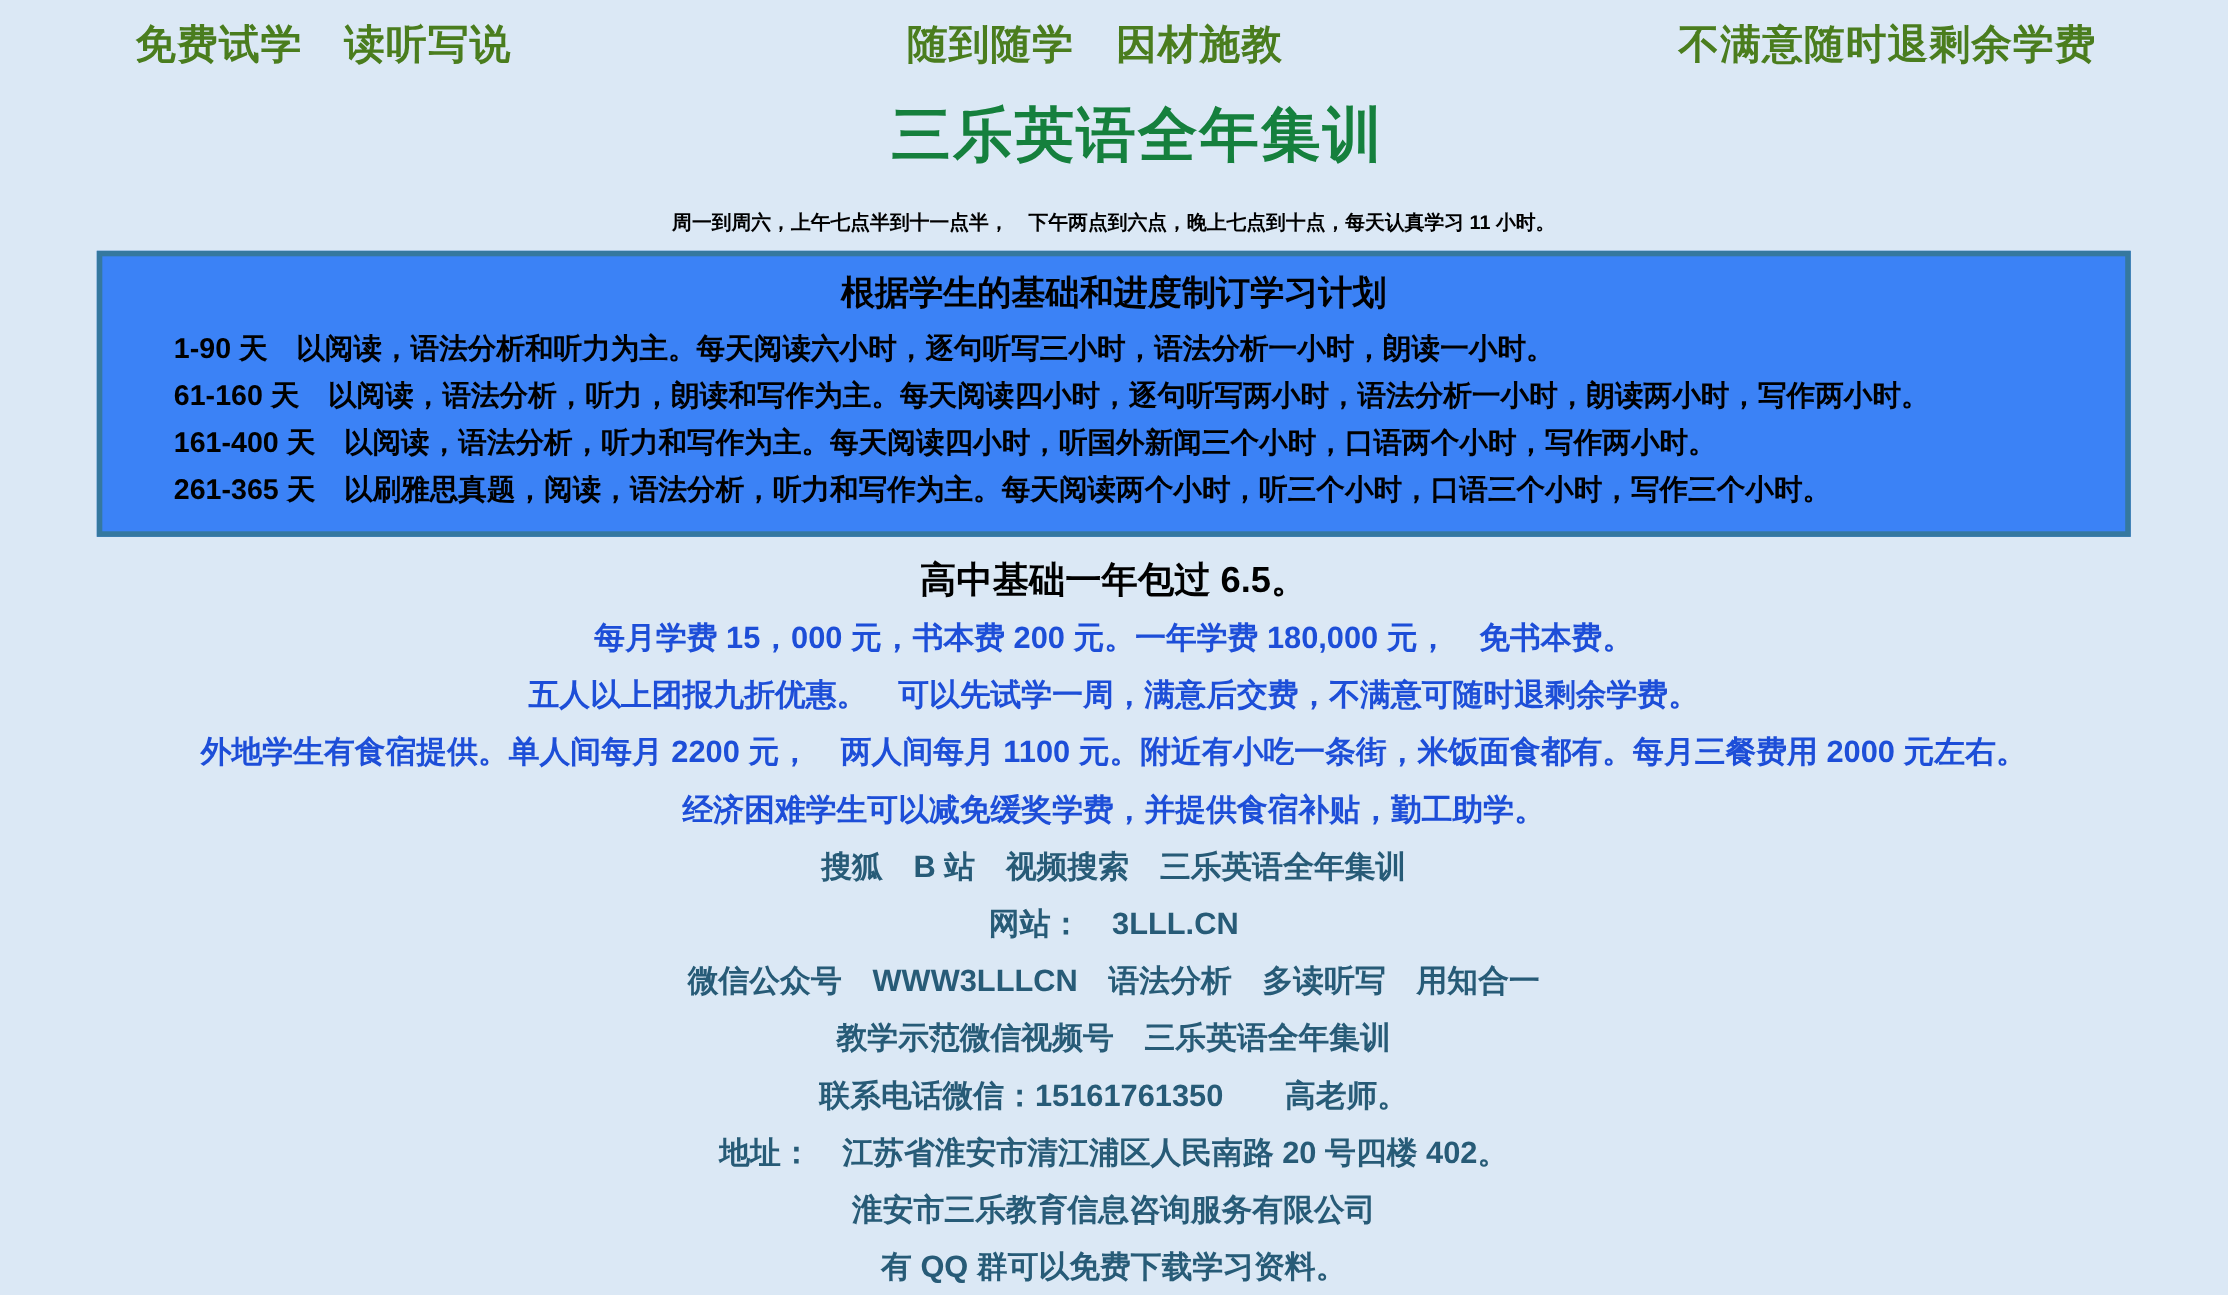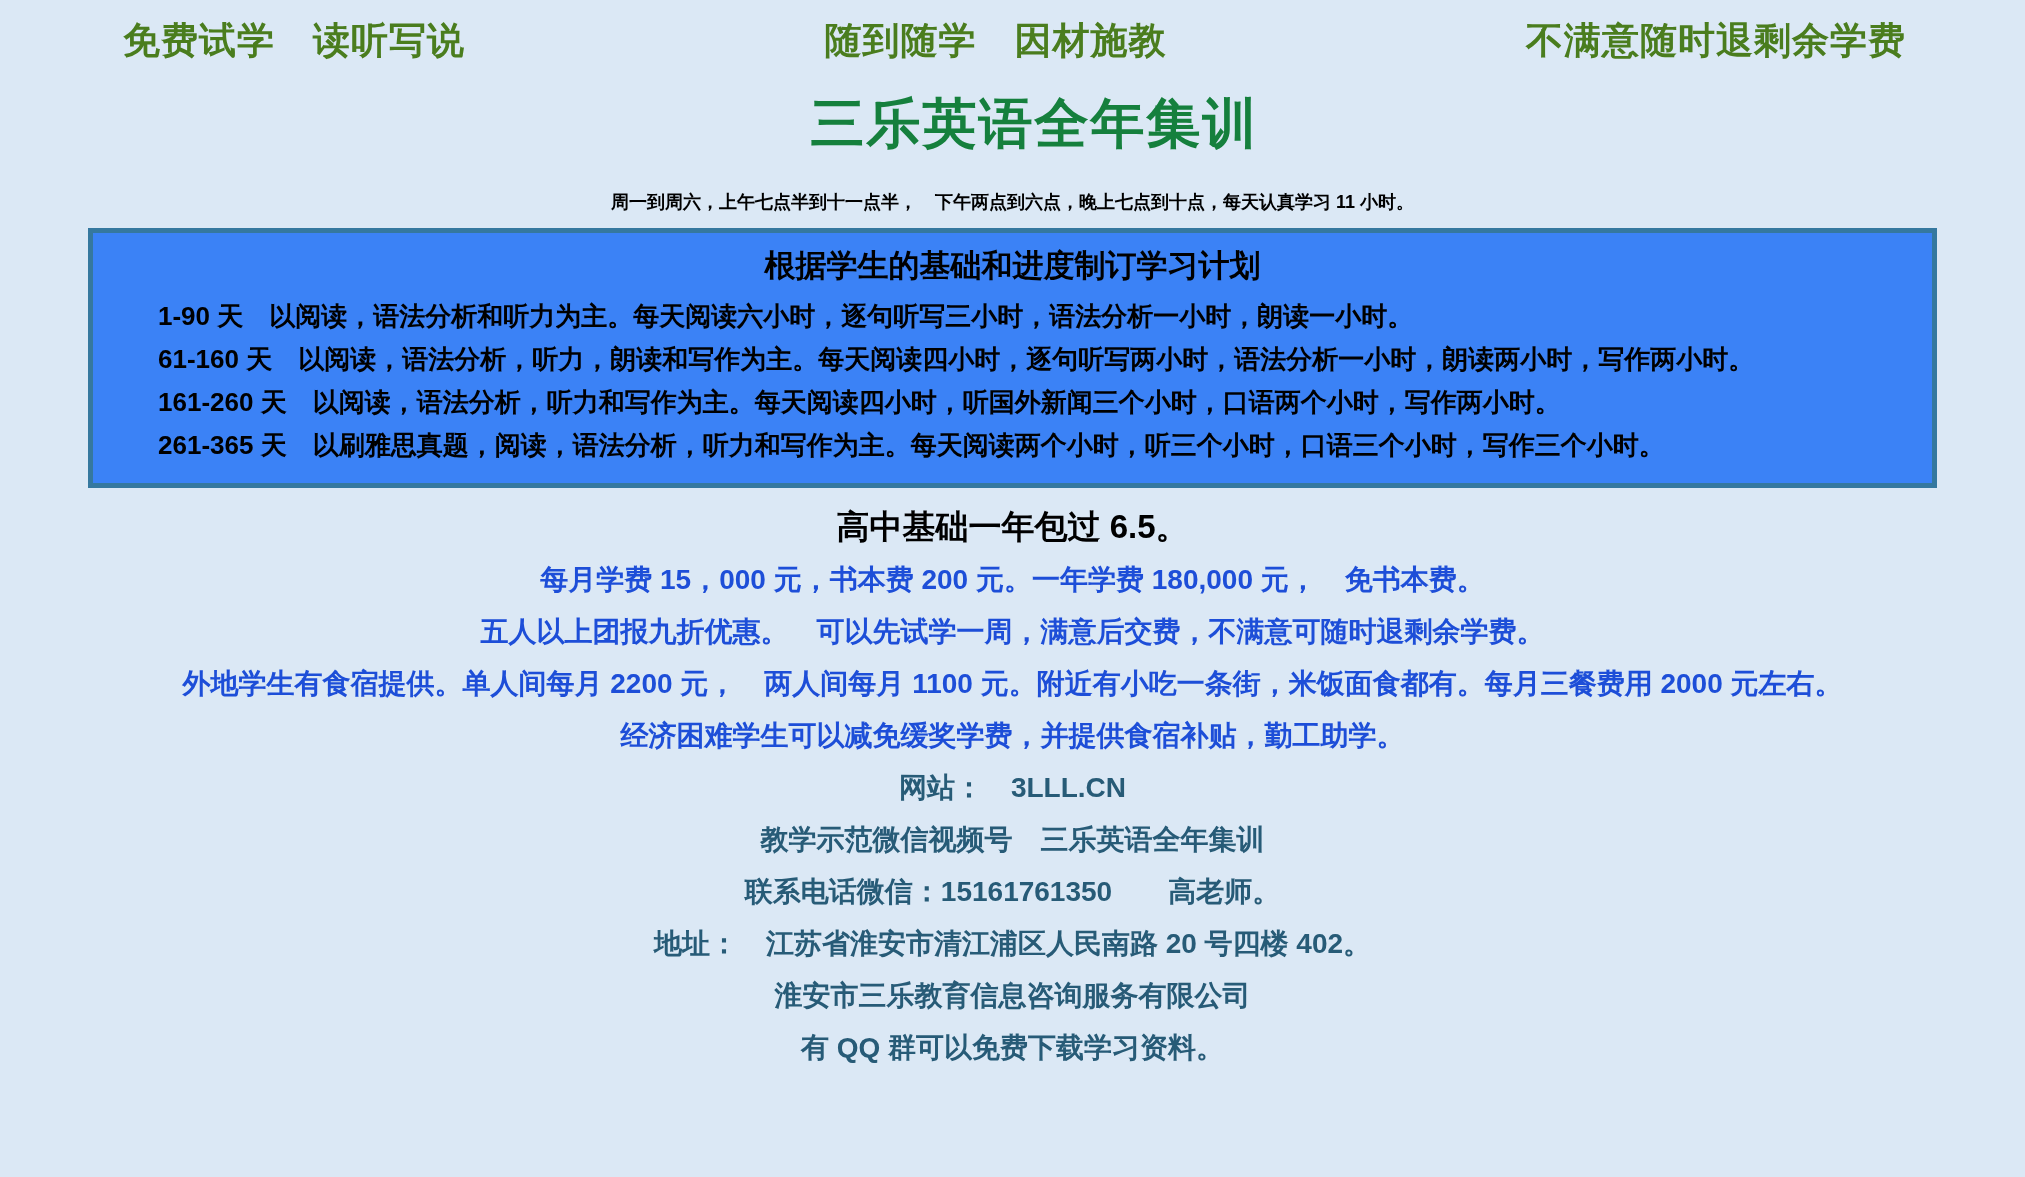--- a/index.html
+++ b/index.html
@@ -111,32 +111,34 @@
 </div>
 
 <div class="page-title" data-bind="header.title">三乐英语全年集训</div>
 
 <div class="schedule-line" data-bind="header.schedule">周一到周六，上午七点半到十一点半，　下午两点到六点，晚上七点到十点，每天认真学习 11 小时。</div>
 
 <div class="plan-box">
   <div class="plan-title" data-bind="plan.title">根据学生的基础和进度制订学习计划</div>
   <div class="plan-item" data-bind="plan.items.0">1-90 天　以阅读，语法分析和听力为主。每天阅读六小时，逐句听写三小时，语法分析一小时，朗读一小时。</div>
   <div class="plan-item" data-bind="plan.items.1">61-160 天　以阅读，语法分析，听力，朗读和写作为主。每天阅读四小时，逐句听写两小时，语法分析一小时，朗读两小时，写作两小时。</div>
-  <div class="plan-item" data-bind="plan.items.2">161-260 天　以阅读，语法分析，听力和写作为主。每天阅读四小时，听国外新闻三个小时，口语两个小时，写作两小时。</div>
+  <div class="plan-item" data-bind="plan.items.2">161-400 天　以阅读，语法分析，听力和写作为主。每天阅读四小时，听国外新闻三个小时，口语两个小时，写作两小时。</div>
   <div class="plan-item" data-bind="plan.items.3">261-365 天　以刷雅思真题，阅读，语法分析，听力和写作为主。每天阅读两个小时，听三个小时，口语三个小时，写作三个小时。</div>
 </div>
 
 <div class="details">
   <div class="detail-headline" data-bind="details.headline">高中基础一年包过 6.5。</div>
   <div class="detail-line" data-bind="details.lines.0">每月学费 15，000 元，书本费 200 元。一年学费 180,000 元，　免书本费。</div>
   <div class="detail-line" data-bind="details.lines.1">五人以上团报九折优惠。　可以先试学一周，满意后交费，不满意可随时退剩余学费。</div>
   <div class="detail-line" data-bind="details.lines.2">外地学生有食宿提供。单人间每月 2200 元，　两人间每月 1100 元。附近有小吃一条街，米饭面食都有。每月三餐费用 2000 元左右。</div>
   <div class="detail-line" data-bind="details.lines.3">经济困难学生可以减免缓奖学费，并提供食宿补贴，勤工助学。</div>
 </div>
 
 <div class="contacts">
+  <div class="contact-line" data-bind="contacts.video_search">搜狐　B 站　视频搜索　三乐英语全年集训</div>
   <div class="contact-line" data-bind="contacts.website">网站：　3LLL.CN</div>
+  <div class="contact-line" data-bind="contacts.wechat_official">微信公众号　WWW3LLLCN　语法分析　多读听写　用知合一</div>
   <div class="contact-line" data-bind="contacts.wechat_video">教学示范微信视频号　三乐英语全年集训</div>
   <div class="contact-line" data-bind="contacts.phone">联系电话微信：15161761350　　高老师。</div>
   <div class="contact-line" data-bind="contacts.address">地址：　江苏省淮安市清江浦区人民南路 20 号四楼 402。</div>
   <div class="contact-line" data-bind="contacts.company">淮安市三乐教育信息咨询服务有限公司</div>
   <div class="contact-line" data-bind="contacts.qq">有 QQ 群可以免费下载学习资料。</div>
 </div>
 
 </body></html>

